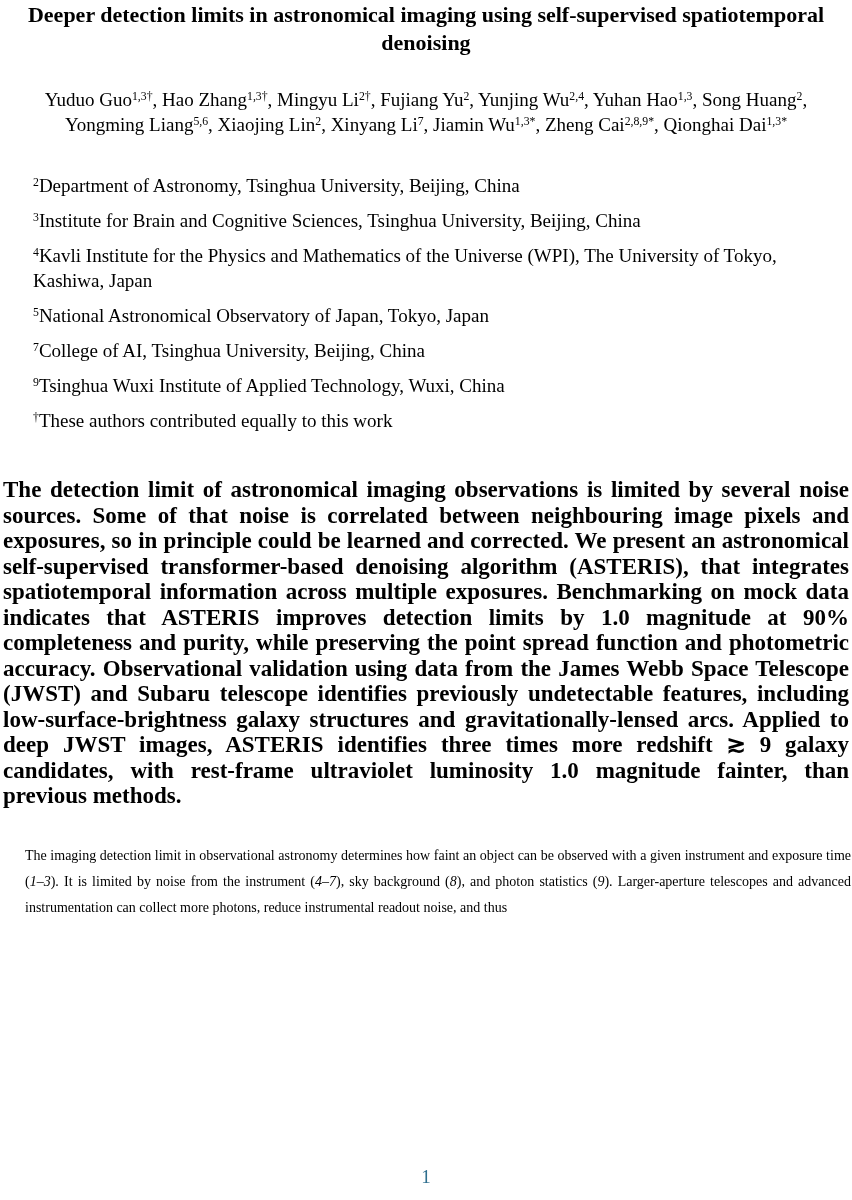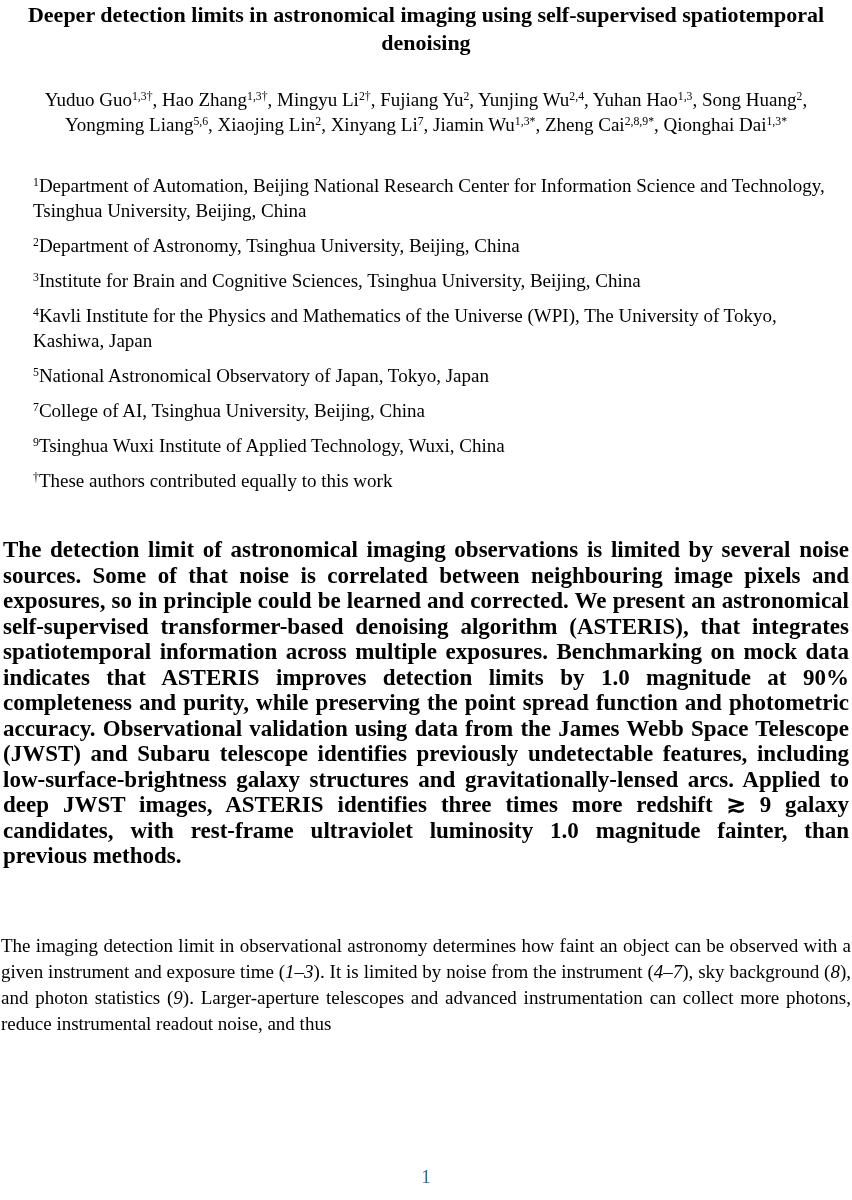--- a/index.html
+++ b/index.html
@@ -47,24 +47,25 @@
     vertical-align: baseline;
   }
   .abstract {
     margin: 44px 3px 0 3px;
     font-size: 23px;
     font-weight: bold;
     text-align: justify;
     line-height: 25.5px;
   }
   .intro {
-    margin: 64px 1px 0 1px;
-    font-size: 19px;
+    margin: 34px 1px 0 1px;
+    font-size: 14px;
     text-align: justify;
     line-height: 26px;
+    padding-left: 24px;
   }
   .it {
     font-style: italic;
   }
   .pagenum {
     position: absolute;
     left: 0;
     right: 0;
     bottom: 12px;
     text-align: center;
@@ -74,21 +75,20 @@
 </head>
 <body>
 
 <div class="page">
 
   <h1 class="title">Deeper detection limits in astronomical imaging using self-supervised spatiotemporal denoising</h1>
 
   <p class="authors"><span>Yuduo Guo</span><sup>1,3†</sup><span>, Hao Zhang</span><sup>1,3†</sup><span>, Mingyu Li</span><sup>2†</sup><span>, Fujiang Yu</span><sup>2</sup><span>, Yunjing Wu</span><sup>2,4</sup><span>, Yuhan Hao</span><sup>1,3</sup><span>, Song Huang</span><sup>2</sup><span>, Yongming Liang</span><sup>5,6</sup><span>, Xiaojing Lin</span><sup>2</sup><span>, Xinyang Li</span><sup>7</sup><span>, Jiamin Wu</span><sup>1,3*</sup><span>, Zheng Cai</span><sup>2,8,9*</sup><span>, Qionghai Dai</span><sup>1,3*</sup></p>
 
   <div class="affiliations">
-      <p class="affil"><sup>1</sup>Department of Automation, Beijing National Research Center for Information Science and Technology, Tsinghua University, Beijing, China</p>
       <p class="affil"><sup>2</sup>Department of Astronomy, Tsinghua University, Beijing, China</p>
       <p class="affil"><sup>3</sup>Institute for Brain and Cognitive Sciences, Tsinghua University, Beijing, China</p>
       <p class="affil"><sup>4</sup>Kavli Institute for the Physics and Mathematics of the Universe (WPI), The University of Tokyo, Kashiwa, Japan</p>
       <p class="affil"><sup>5</sup>National Astronomical Observatory of Japan, Tokyo, Japan</p>
       <p class="affil"><sup>7</sup>College of AI, Tsinghua University, Beijing, China</p>
       <p class="affil"><sup>9</sup>Tsinghua Wuxi Institute of Applied Technology, Wuxi, China</p>
       <p class="affil"><sup>†</sup>These authors contributed equally to this work</p>
     </div>
 
   <p class="abstract">The detection limit of astronomical imaging observations is limited by several noise sources. Some of that noise is correlated between neighbouring image pixels and exposures, so in principle could be learned and corrected. We present an astronomical self-supervised transformer-based denoising algorithm (ASTERIS), that integrates spatiotemporal information across multiple exposures. Benchmarking on mock data indicates that ASTERIS improves detection limits by 1.0 magnitude at 90% completeness and purity, while preserving the point spread function and photometric accuracy. Observational validation using data from the James Webb Space Telescope (JWST) and Subaru telescope identifies previously undetectable features, including low-surface-brightness galaxy structures and gravitationally-lensed arcs. Applied to deep JWST images, ASTERIS identifies three times more redshift ≳ 9 galaxy candidates, with rest-frame ultraviolet luminosity 1.0 magnitude fainter, than previous methods.</p>

